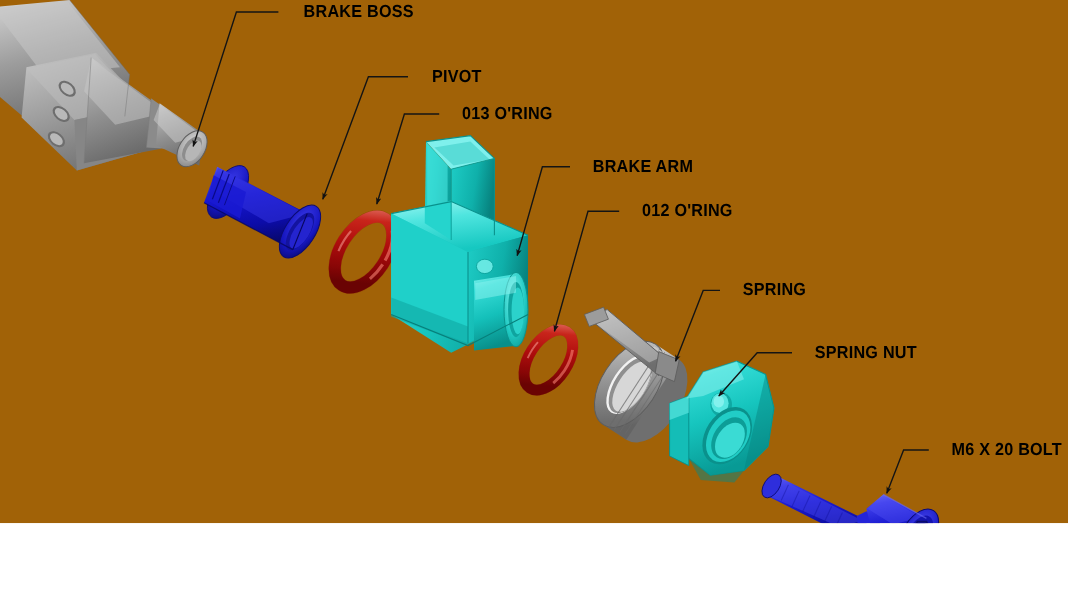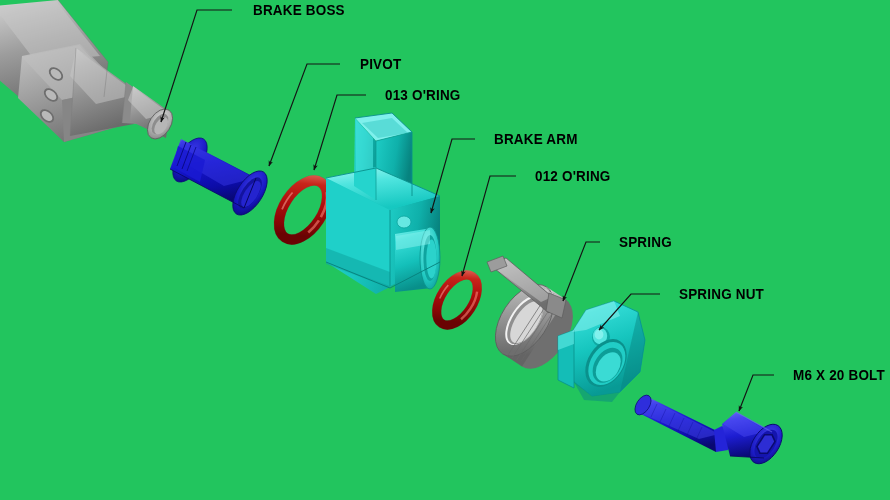--- a/index.html
+++ b/index.html
@@ -6,22 +6,22 @@
     margin: 0;
     padding: 0;
     background: #ffffff;
   }
   body {
     font-family: "Liberation Sans", sans-serif;
   }
   #canvas {
     position: relative;
     width: 890px;
-    height: 500px;
-    background: #22c55e;
+    height: 436px;
+    background: #a16207;
     overflow: hidden;
     text-align: right;
   }
   #scene {
     position: absolute;
     left: 0;
     top: 0;
     width: 890px;
     height: 500px;
   }

